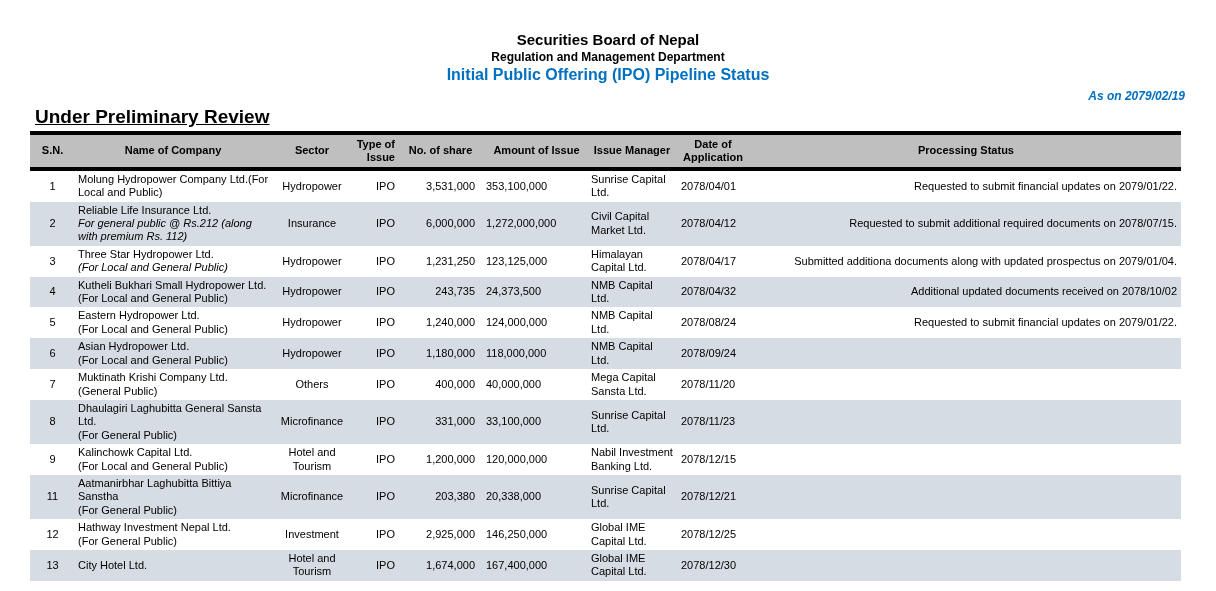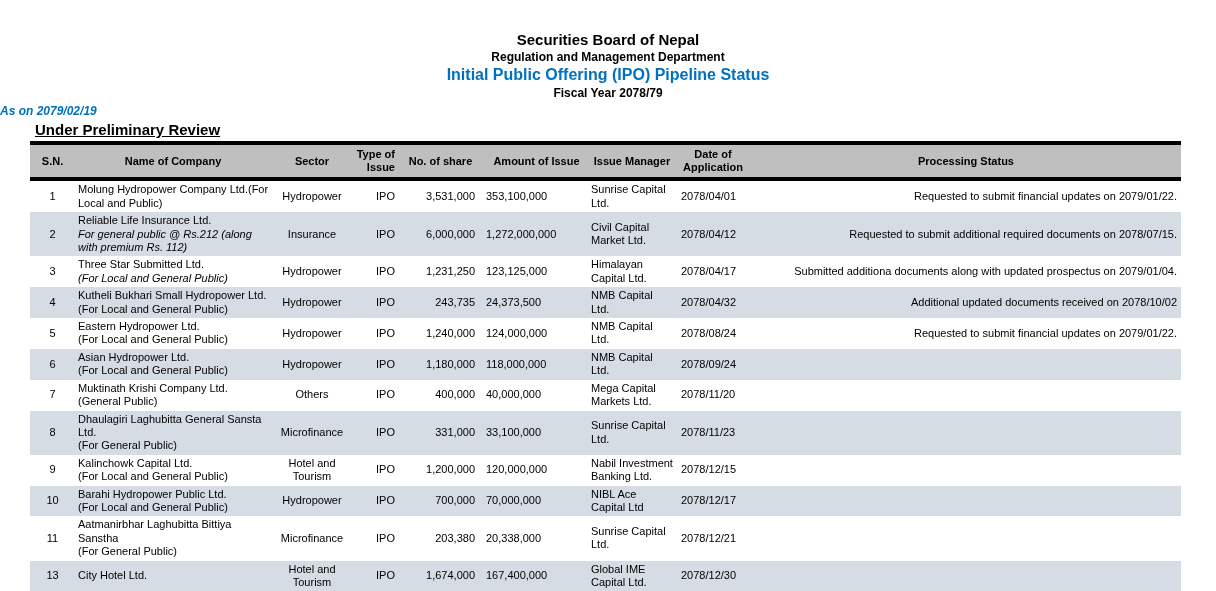--- a/index.html
+++ b/index.html
@@ -13,27 +13,27 @@
   }
   .page { width: 1216px; height: 420px; position: relative; }
 
   .doc-header { text-align: center; padding-top: 30px; line-height: 1.3; }
   .doc-title   { font-size: 15px; font-weight: bold; }
   .doc-dept    { font-size: 12px; font-weight: bold; }
   .doc-report  { font-size: 16px; font-weight: bold; color: #0070C0; }
   .doc-fy      { font-size: 12px; font-weight: bold; }
 
   .as-on {
-    text-align: left; padding-right: 31px; margin-top: 3px;
+    text-align: right; padding-right: 31px; margin-top: 3px;
     color: #0070C0; font-weight: bold; font-style: italic; font-size: 12px;
   }
 
   .section-title {
     margin: 3px 0 0 35px;
-    font-size: 15px; font-weight: bold;
+    font-size: 19px; font-weight: bold;
     text-decoration: underline;
   }
 
   table.ipo {
     border-collapse: collapse; table-layout: fixed;
     width: 1151px; margin: 3px 0 0 30px;
     border-top: 4px solid #000;
     font-size: 11px;
   }
   thead th {
@@ -60,21 +60,20 @@
 </style>
 </head>
 <body>
 
 <div class="page">
 
   <div class="doc-header">
     <div class="doc-title">Securities Board of Nepal</div>
     <div class="doc-dept">Regulation and Management Department</div>
     <div class="doc-report">Initial Public Offering (IPO) Pipeline Status</div>
-    <div class="doc-fy">Fiscal Year 2078/79</div>
   </div>
 
   <div class="as-on">As on 2079/02/19</div>
 
   <div class="section-title">Under Preliminary Review</div>
 
   <table class="ipo">
     <colgroup>
       <col style="width:45px">
         <col style="width:196px">
@@ -126,21 +125,21 @@
       <td class="c-shares">6,000,000</td>
       <td class="c-amount">1,272,000,000</td>
       <td class="c-manager">Civil Capital Market Ltd.</td>
       <td class="c-date">2078/04/12</td>
       <td class="c-status">Requested to submit additional required documents on 2078/07/15.</td>
     </tr>
 
     <tr>
       <td class="c-sn">3</td>
       <td class="c-name">
-        <span class="nm">Three Star Submitted Ltd.</span>
+        <span class="nm">Three Star Hydropower Ltd.</span>
         <span class="nm sub italic">(For Local and General Public)</span>
       </td>
       <td class="c-sector">Hydropower</td>
       <td class="c-type">IPO</td>
       <td class="c-shares">1,231,250</td>
       <td class="c-amount">123,125,000</td>
       <td class="c-manager">Himalayan Capital Ltd.</td>
       <td class="c-date">2078/04/17</td>
       <td class="c-status">Submitted  additiona documents along with updated prospectus  on 2079/01/04.</td>
     </tr>
@@ -193,21 +192,21 @@
     <tr>
       <td class="c-sn">7</td>
       <td class="c-name">
         <span class="nm">Muktinath Krishi Company Ltd.</span>
         <span class="nm sub">(General Public)</span>
       </td>
       <td class="c-sector">Others</td>
       <td class="c-type">IPO</td>
       <td class="c-shares">400,000</td>
       <td class="c-amount">40,000,000</td>
-      <td class="c-manager">Mega Capital Markets Ltd.</td>
+      <td class="c-manager">Mega Capital Sansta Ltd.</td>
       <td class="c-date">2078/11/20</td>
       <td class="c-status"></td>
     </tr>
 
     <tr>
       <td class="c-sn">8</td>
       <td class="c-name">
         <span class="nm">Dhaulagiri Laghubitta General Sansta Ltd.</span>
         <span class="nm sub">(For General Public)</span>
       </td>
@@ -228,50 +227,50 @@
       </td>
       <td class="c-sector">Hotel and Tourism</td>
       <td class="c-type">IPO</td>
       <td class="c-shares">1,200,000</td>
       <td class="c-amount">120,000,000</td>
       <td class="c-manager">Nabil Investment Banking Ltd.</td>
       <td class="c-date">2078/12/15</td>
       <td class="c-status"></td>
     </tr>
 
-    <tr>
-      <td class="c-sn">10</td>
-      <td class="c-name">
-        <span class="nm">Barahi Hydropower Public Ltd.</span>
-        <span class="nm sub">(For Local and General Public)</span>
-      </td>
-      <td class="c-sector">Hydropower</td>
-      <td class="c-type">IPO</td>
-      <td class="c-shares">700,000</td>
-      <td class="c-amount">70,000,000</td>
-      <td class="c-manager">NIBL Ace Capital Ltd</td>
-      <td class="c-date">2078/12/17</td>
-      <td class="c-status"></td>
-    </tr>
 
     <tr>
       <td class="c-sn">11</td>
       <td class="c-name">
         <span class="nm">Aatmanirbhar Laghubitta Bittiya Sanstha</span>
         <span class="nm sub">(For General Public)</span>
       </td>
       <td class="c-sector">Microfinance</td>
       <td class="c-type">IPO</td>
       <td class="c-shares">203,380</td>
       <td class="c-amount">20,338,000</td>
       <td class="c-manager">Sunrise Capital Ltd.</td>
       <td class="c-date">2078/12/21</td>
       <td class="c-status"></td>
     </tr>
 
+    <tr>
+      <td class="c-sn">12</td>
+      <td class="c-name">
+        <span class="nm">Hathway Investment Nepal Ltd.</span>
+        <span class="nm sub">(For General Public)</span>
+      </td>
+      <td class="c-sector">Investment</td>
+      <td class="c-type">IPO</td>
+      <td class="c-shares">2,925,000</td>
+      <td class="c-amount">146,250,000</td>
+      <td class="c-manager">Global IME Capital Ltd.</td>
+      <td class="c-date">2078/12/25</td>
+      <td class="c-status"></td>
+    </tr>
 
     <tr>
       <td class="c-sn">13</td>
       <td class="c-name">
         <span class="nm">City Hotel Ltd.</span>
 
       </td>
       <td class="c-sector">Hotel and Tourism</td>
       <td class="c-type">IPO</td>
       <td class="c-shares">1,674,000</td>

